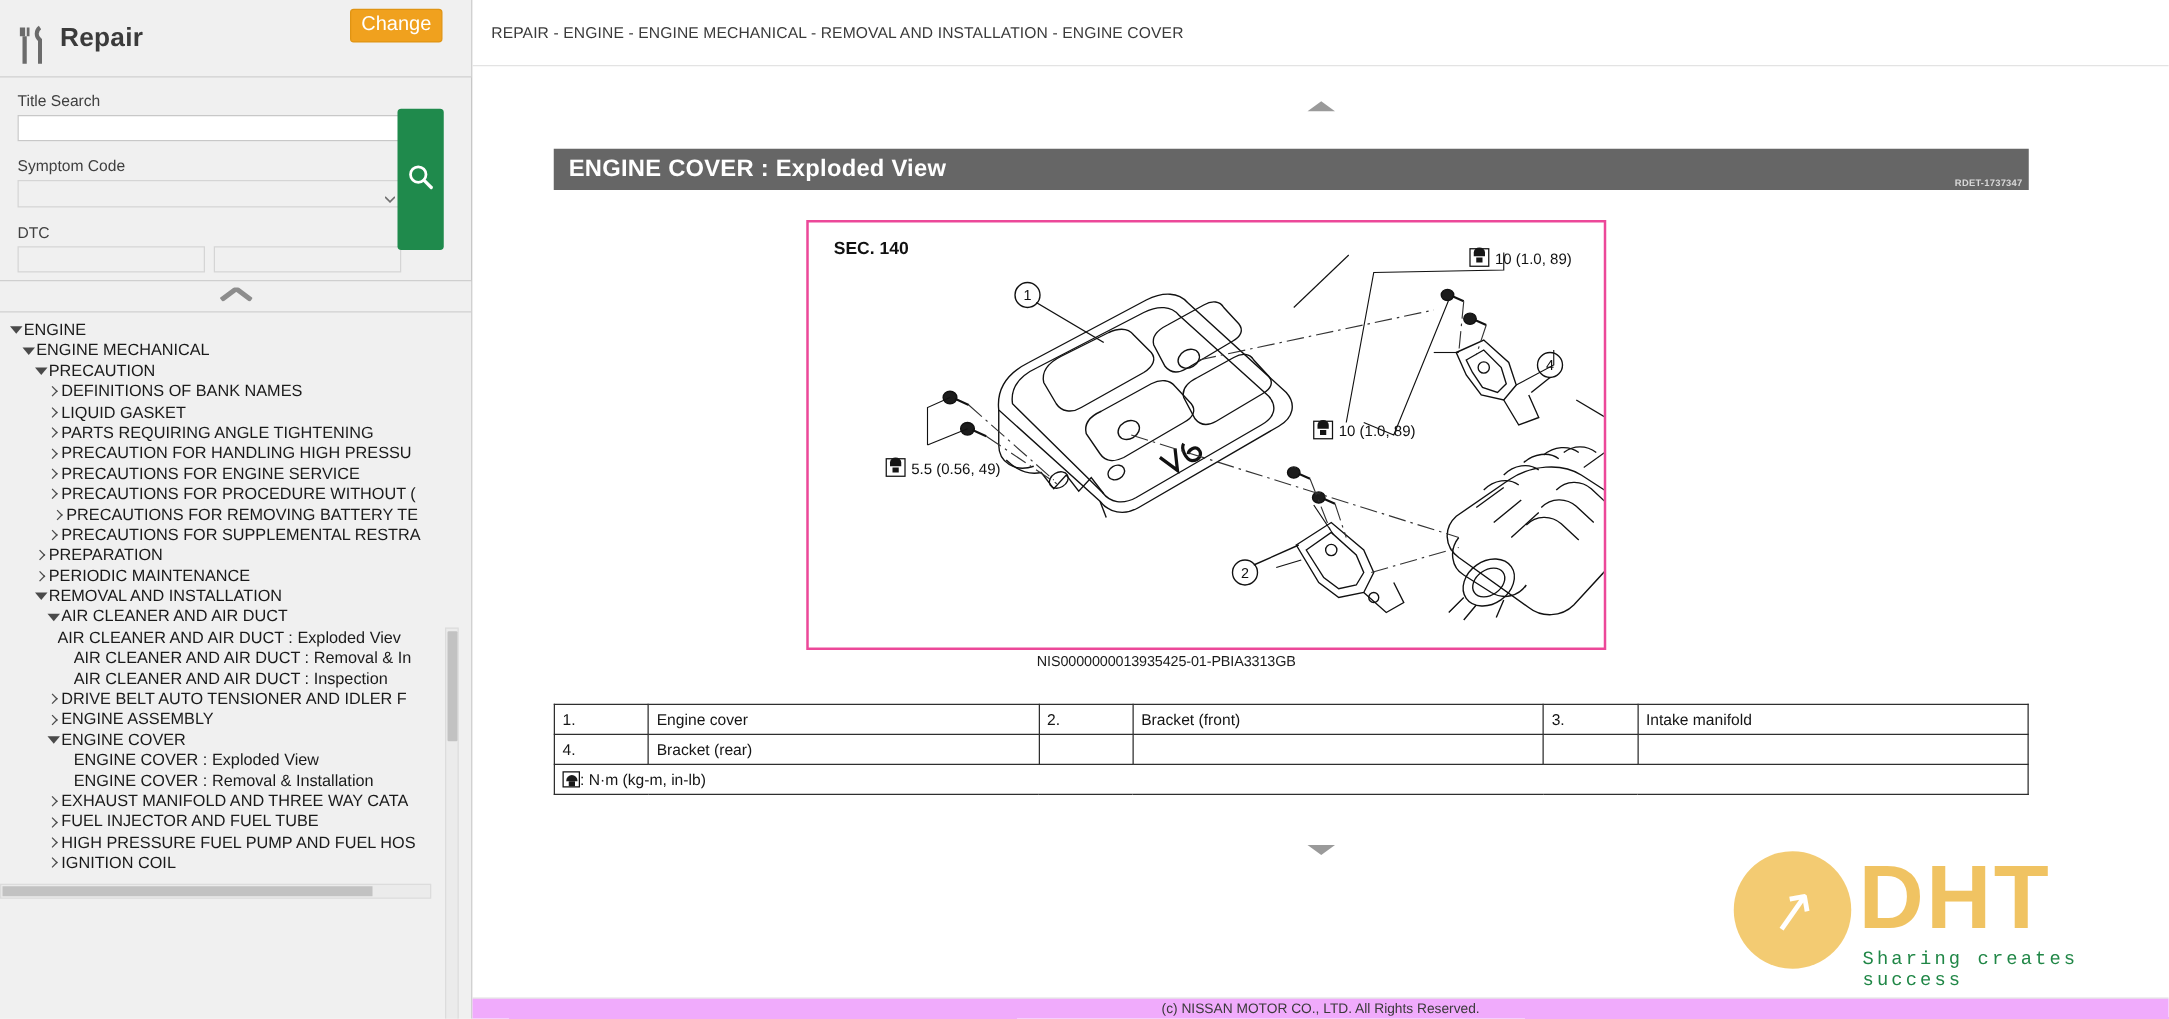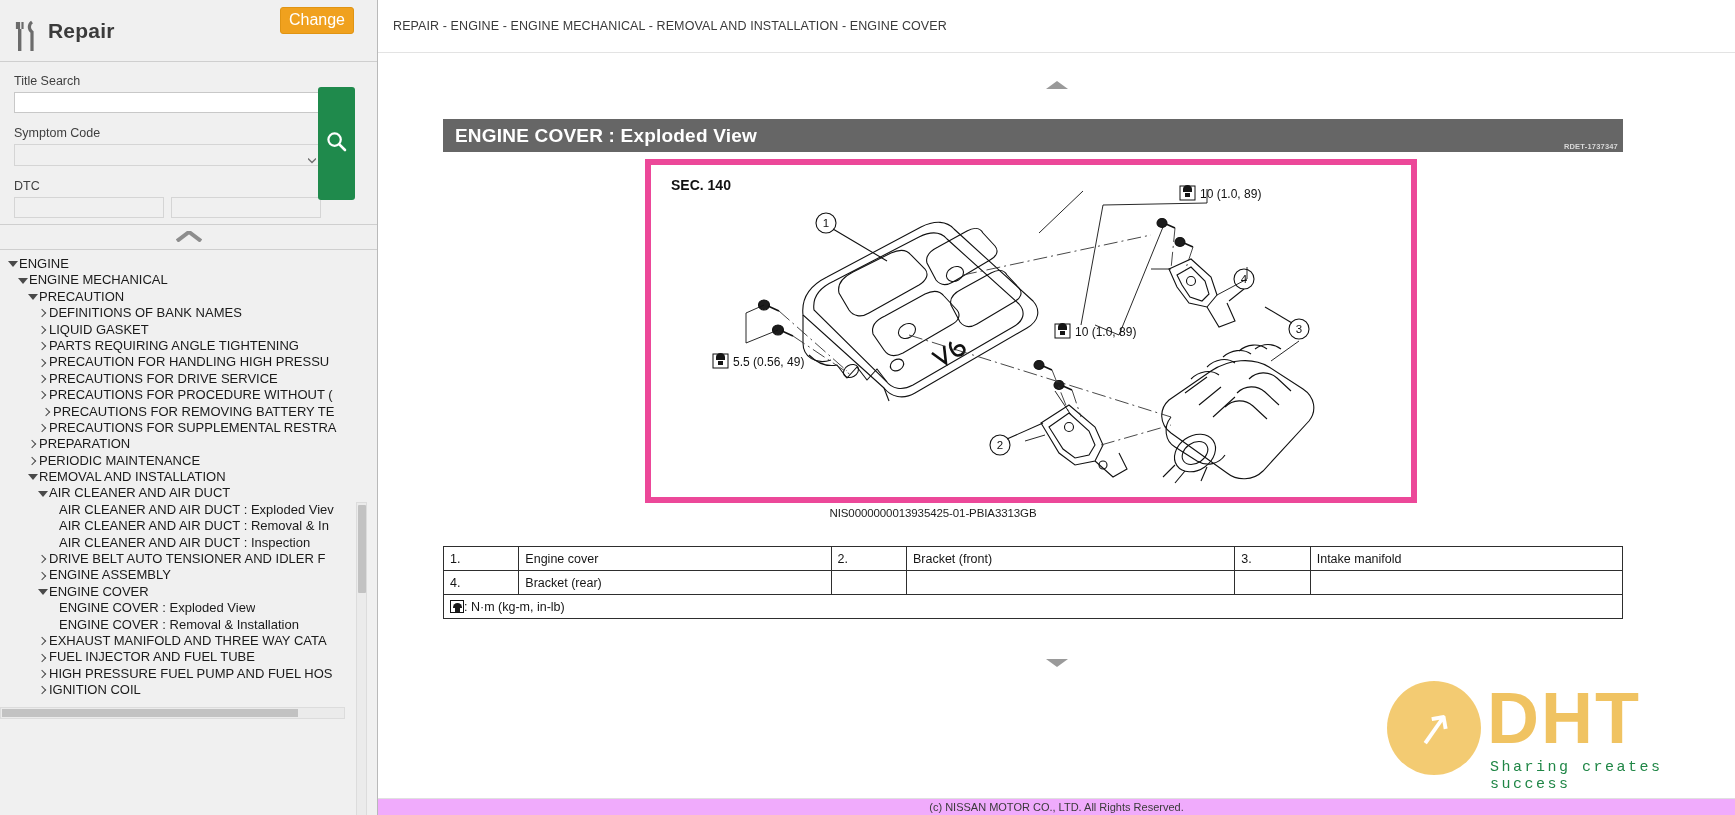--- a/index.html
+++ b/index.html
@@ -138,22 +138,22 @@
     background: #666666; color: #ffffff;
     display: flex; align-items: center; position: relative;
   }
   .title-bar .t { font-size: 19px; font-weight: bold; padding-left: 12px; letter-spacing: .2px; }
   .doc-code {
     position: absolute; right: 5px; bottom: 1px;
     font-size: 7.5px; color: #d8d8d8; font-weight: bold; letter-spacing: .2px;
   }
 
   .fig-box {
-    margin: 7px 0 0 267px; width: 772px; height: 344px;
-    border: 6px solid #ec4899; background: #ffffff; position: relative;
+    margin: 24px 0 0 267px; width: 640px; height: 344px;
+    border: 2px solid #ec4899; background: #ffffff; position: relative;
     overflow: hidden;
   }
   .sec-label { position: absolute; left: 20px; top: 12px; font-size: 14px; font-weight: bold; color: #111; }
   .fig-caption {
     width: 1180px; margin: 4px 0 0 65px;
     text-align: center; font-size: 11.5px; color: #1c1c1c;
     padding-right: 200px; letter-spacing: -.1px;
   }
 
   table.parts {
@@ -323,21 +323,21 @@
           <div class="tnode" style="padding-left: 36px;">
             <span class="arrow">
               <span class="chev"></span>
             </span>
             <span class="lbl">PRECAUTION FOR HANDLING HIGH PRESSU</span>
           </div>
           <div class="tnode" style="padding-left: 36px;">
             <span class="arrow">
               <span class="chev"></span>
             </span>
-            <span class="lbl">PRECAUTIONS FOR DRIVE SERVICE</span>
+            <span class="lbl">PRECAUTIONS FOR ENGINE SERVICE</span>
           </div>
           <div class="tnode" style="padding-left: 36px;">
             <span class="arrow">
               <span class="chev"></span>
             </span>
             <span class="lbl">PRECAUTIONS FOR PROCEDURE WITHOUT (</span>
           </div>
           <div class="tnode" style="padding-left: 40px;">
             <span class="arrow">
               <span class="chev"></span>
@@ -367,21 +367,21 @@
               <span class="tri-down"></span>
             </span>
             <span class="lbl">REMOVAL AND INSTALLATION</span>
           </div>
           <div class="tnode" style="padding-left: 36px;">
             <span class="arrow">
               <span class="tri-down"></span>
             </span>
             <span class="lbl">AIR CLEANER AND AIR DUCT</span>
           </div>
-          <div class="tnode" style="padding-left: 46px;">
+          <div class="tnode" style="padding-left: 33px;">
             <span class="arrow"></span>
             <span class="lbl">AIR CLEANER AND AIR DUCT : Exploded Viev</span>
           </div>
           <div class="tnode" style="padding-left: 46px;">
             <span class="arrow"></span>
             <span class="lbl">AIR CLEANER AND AIR DUCT : Removal &amp; In</span>
           </div>
           <div class="tnode" style="padding-left: 46px;">
             <span class="arrow"></span>
             <span class="lbl">AIR CLEANER AND AIR DUCT : Inspection</span>

